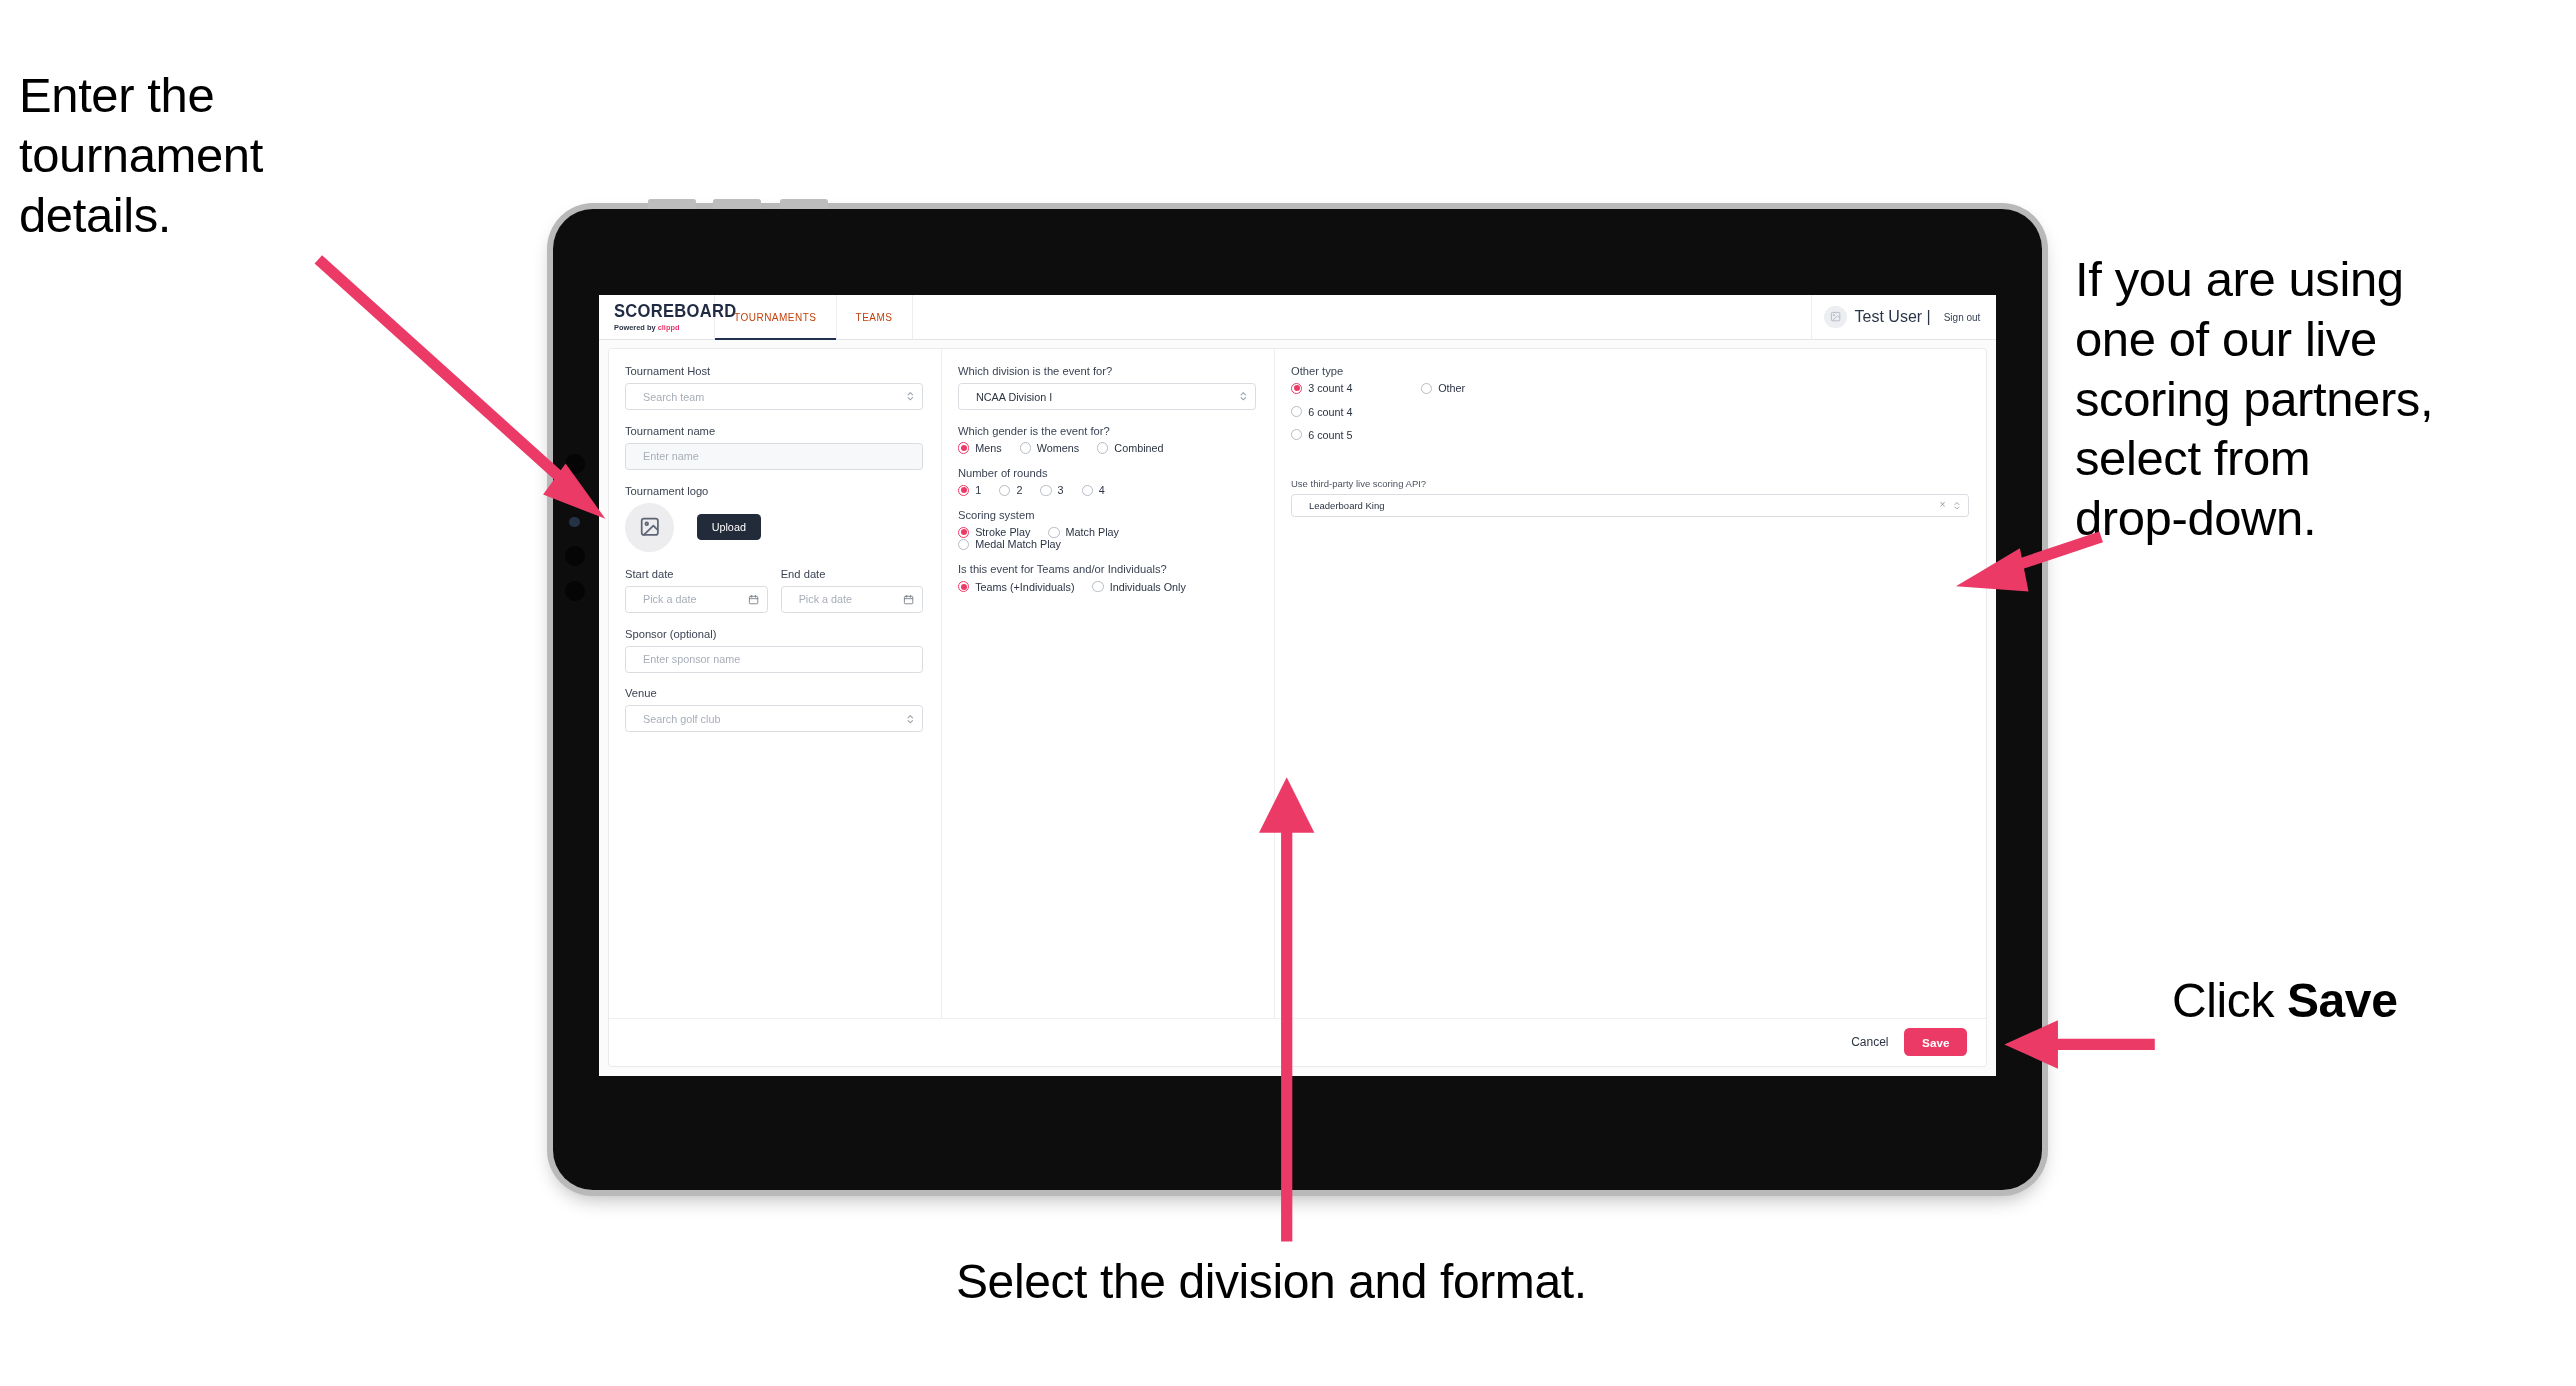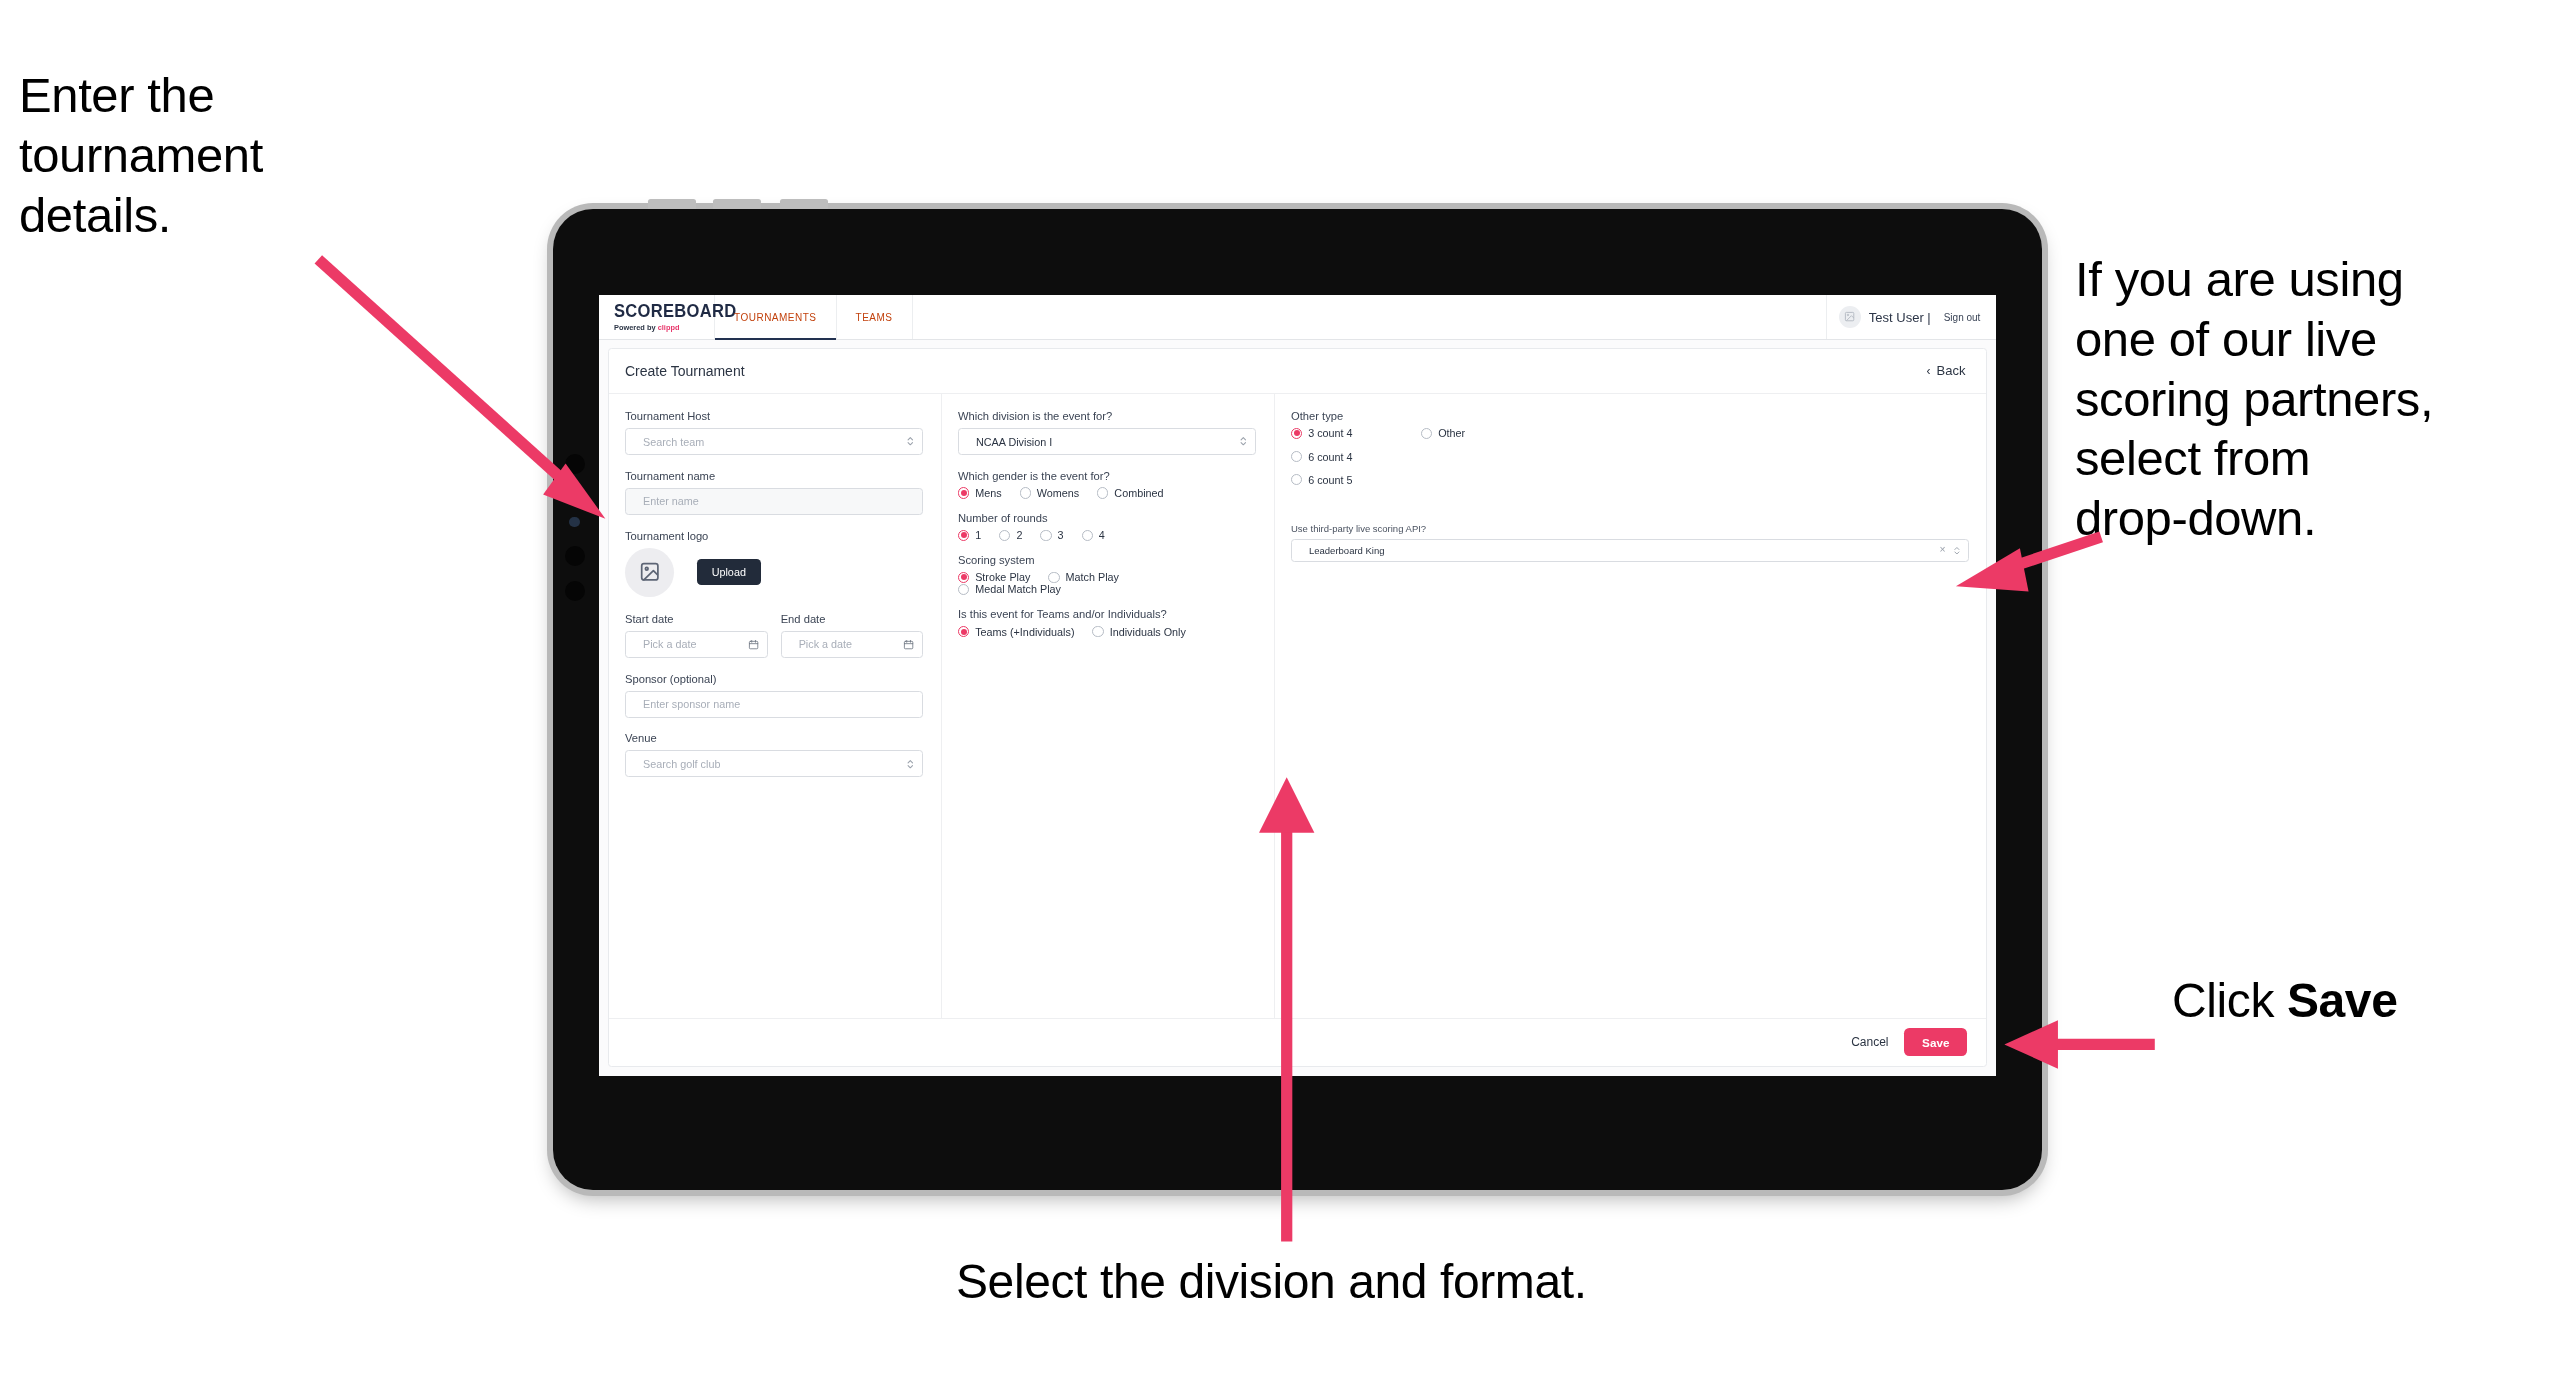--- a/index.html
+++ b/index.html
@@ -182,21 +182,21 @@
     align-items: center;
     gap: 7.8px;
     padding: 0 15.6px 0 12px;
   }
   #avatar {
     width: 22.5px; height: 22.5px;
     border-radius: 50%;
     background: #eceef1;
     display: flex; align-items: center; justify-content: center;
   }
-  #user-name { font-size: 13px; color: #2c3547; }
+  #user-name { font-size: 16px; color: #2c3547; }
   #sign-out  { font-size: 10px; color: #3a4456; margin-left: 5.2px; cursor: pointer; }
 
   
   #page {
     position: relative;
     height: calc(100% - 45px);
     background: #fbfbfc;
     padding: 7.8px 8.6px 9.5px 8.6px;
   }
   #card {
@@ -424,27 +424,20 @@
             </svg>
           </div>
           <span id="user-name">Test User |</span>
           <span id="sign-out">Sign out</span>
         </div>
       </div>
 
       <div id="page">
         <div id="card">
 
-          <div id="card-head">
-            <div id="page-title">Create Tournament</div>
-            <div id="back-link">
-              <span id="back-chev">‹</span>
-              <span>Back</span>
-            </div>
-          </div>
 
           <div id="cols">
 
             <div class="col" id="col-left">
 
               <div class="fieldlabel">Tournament Host</div>
               <div class="field ph">
                 <span>Search team</span>
                 <span class="right-ic">
                   <svg width="8.6" height="10.4" viewBox="0 0 10 14" fill="none" stroke="#9aa1ab" stroke-width="1.4" stroke-linecap="round" stroke-linejoin="round">

